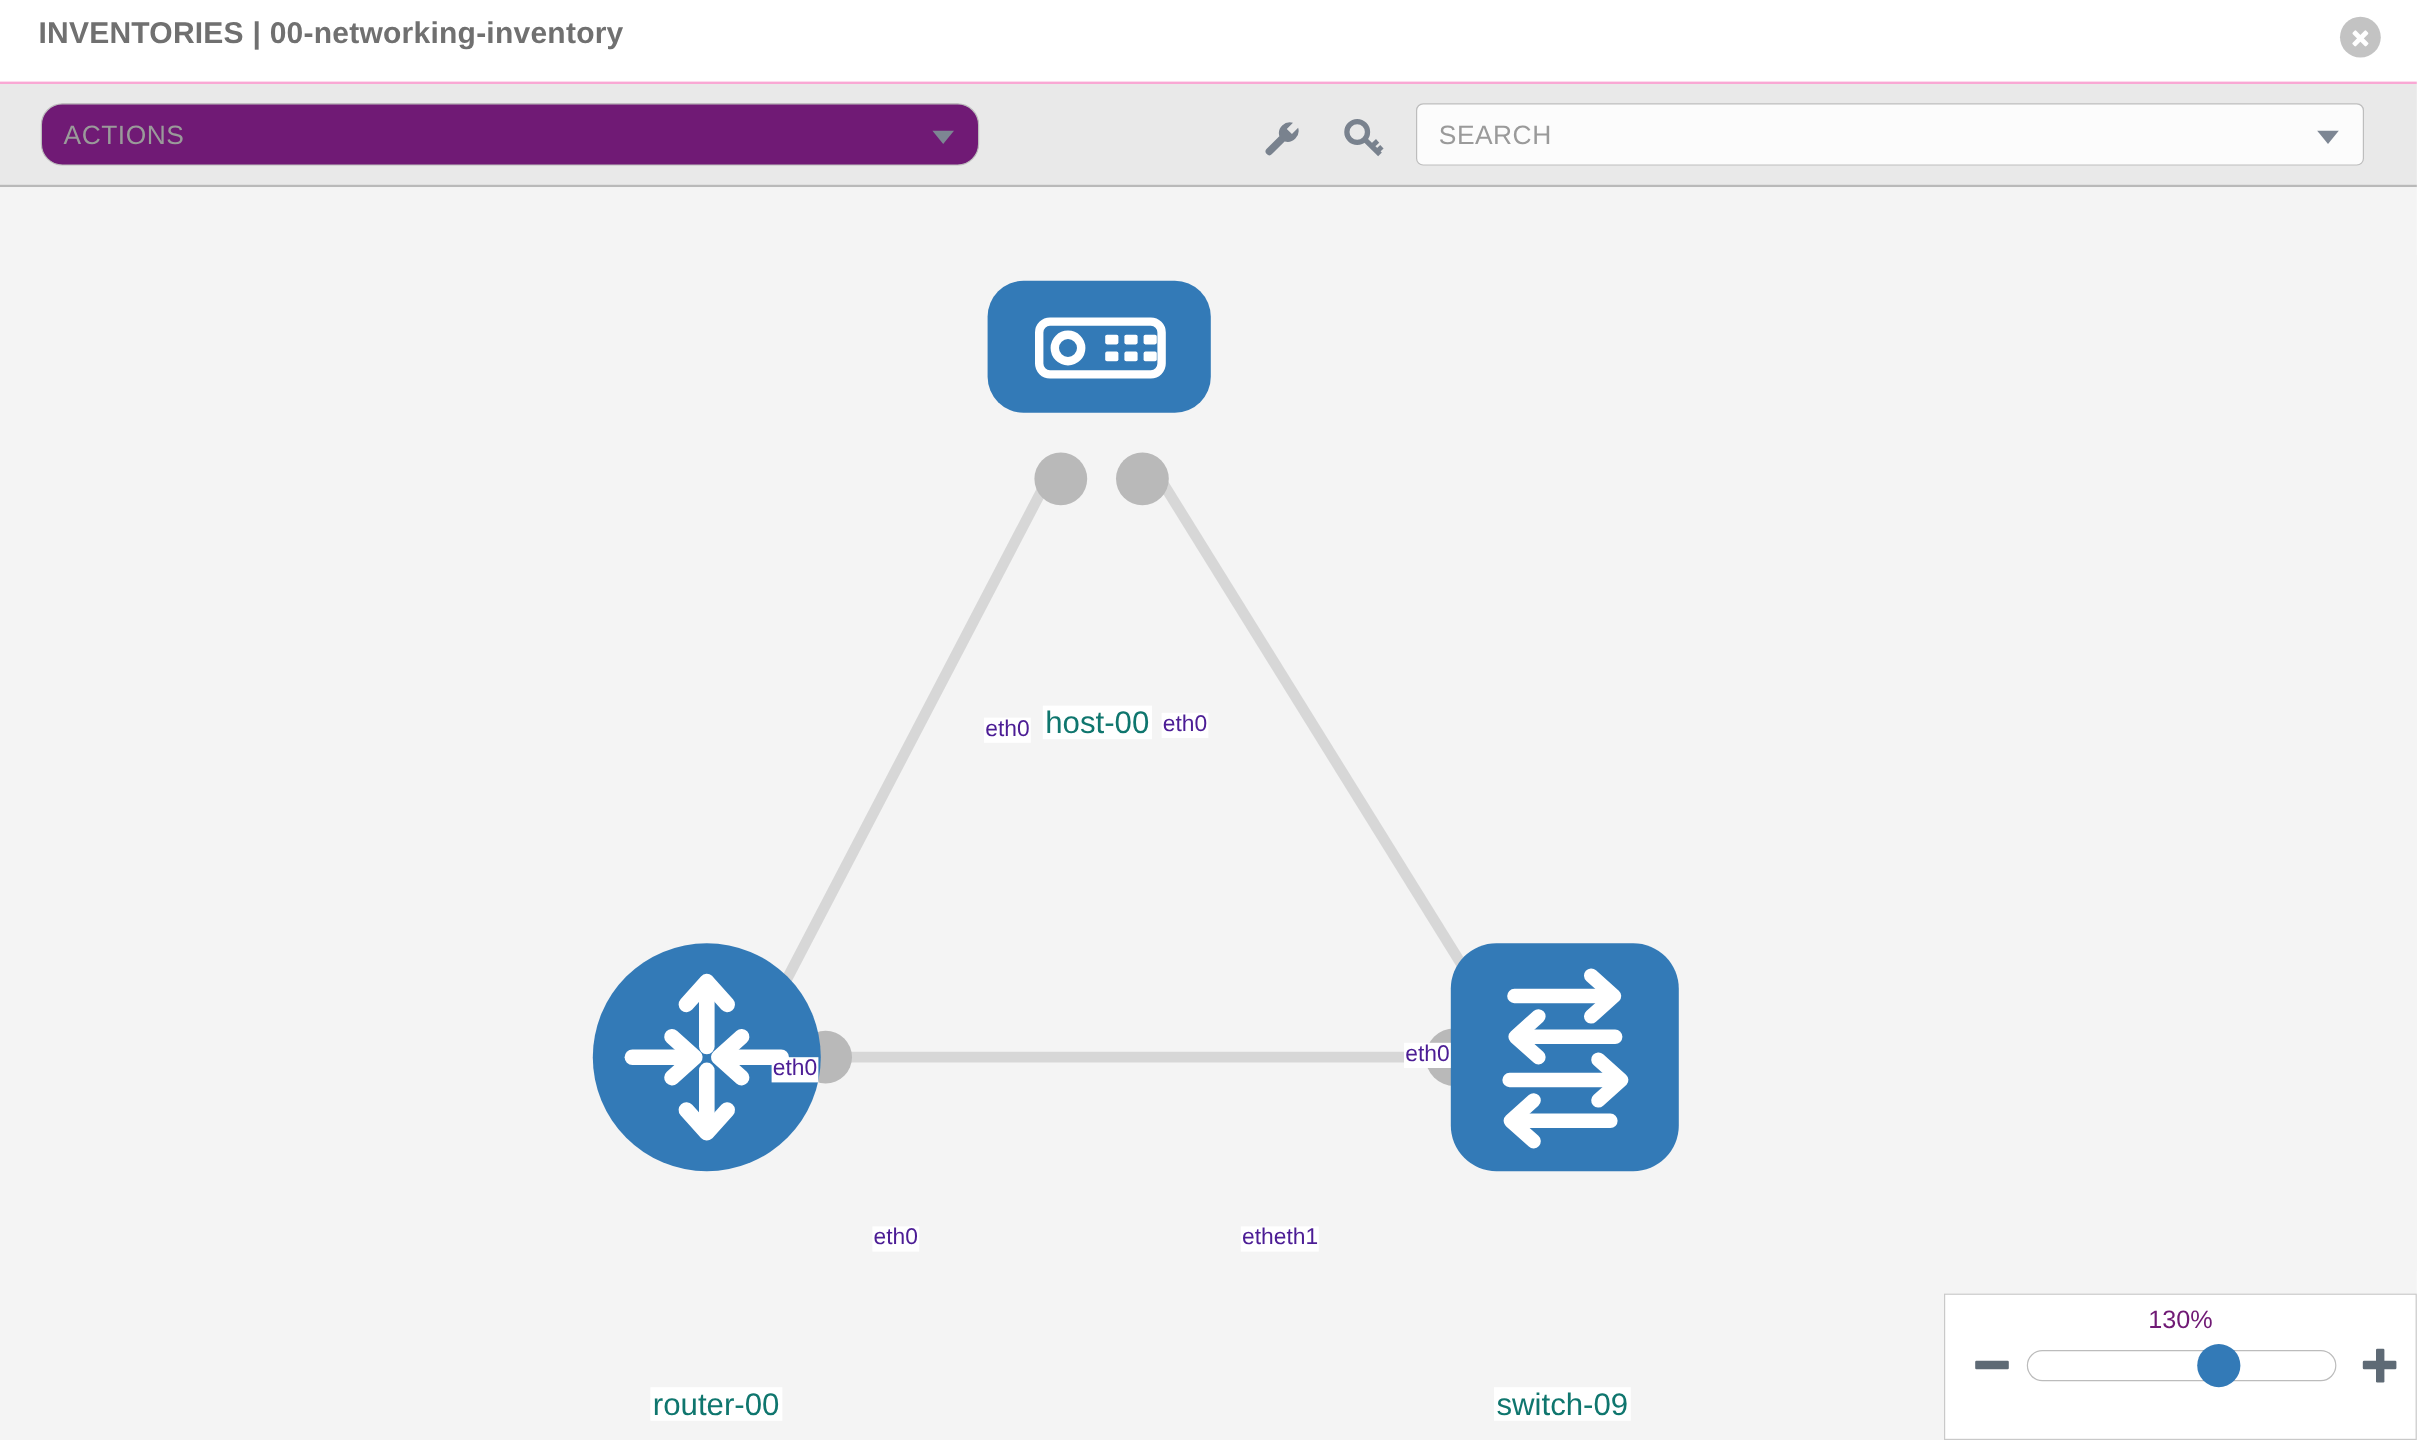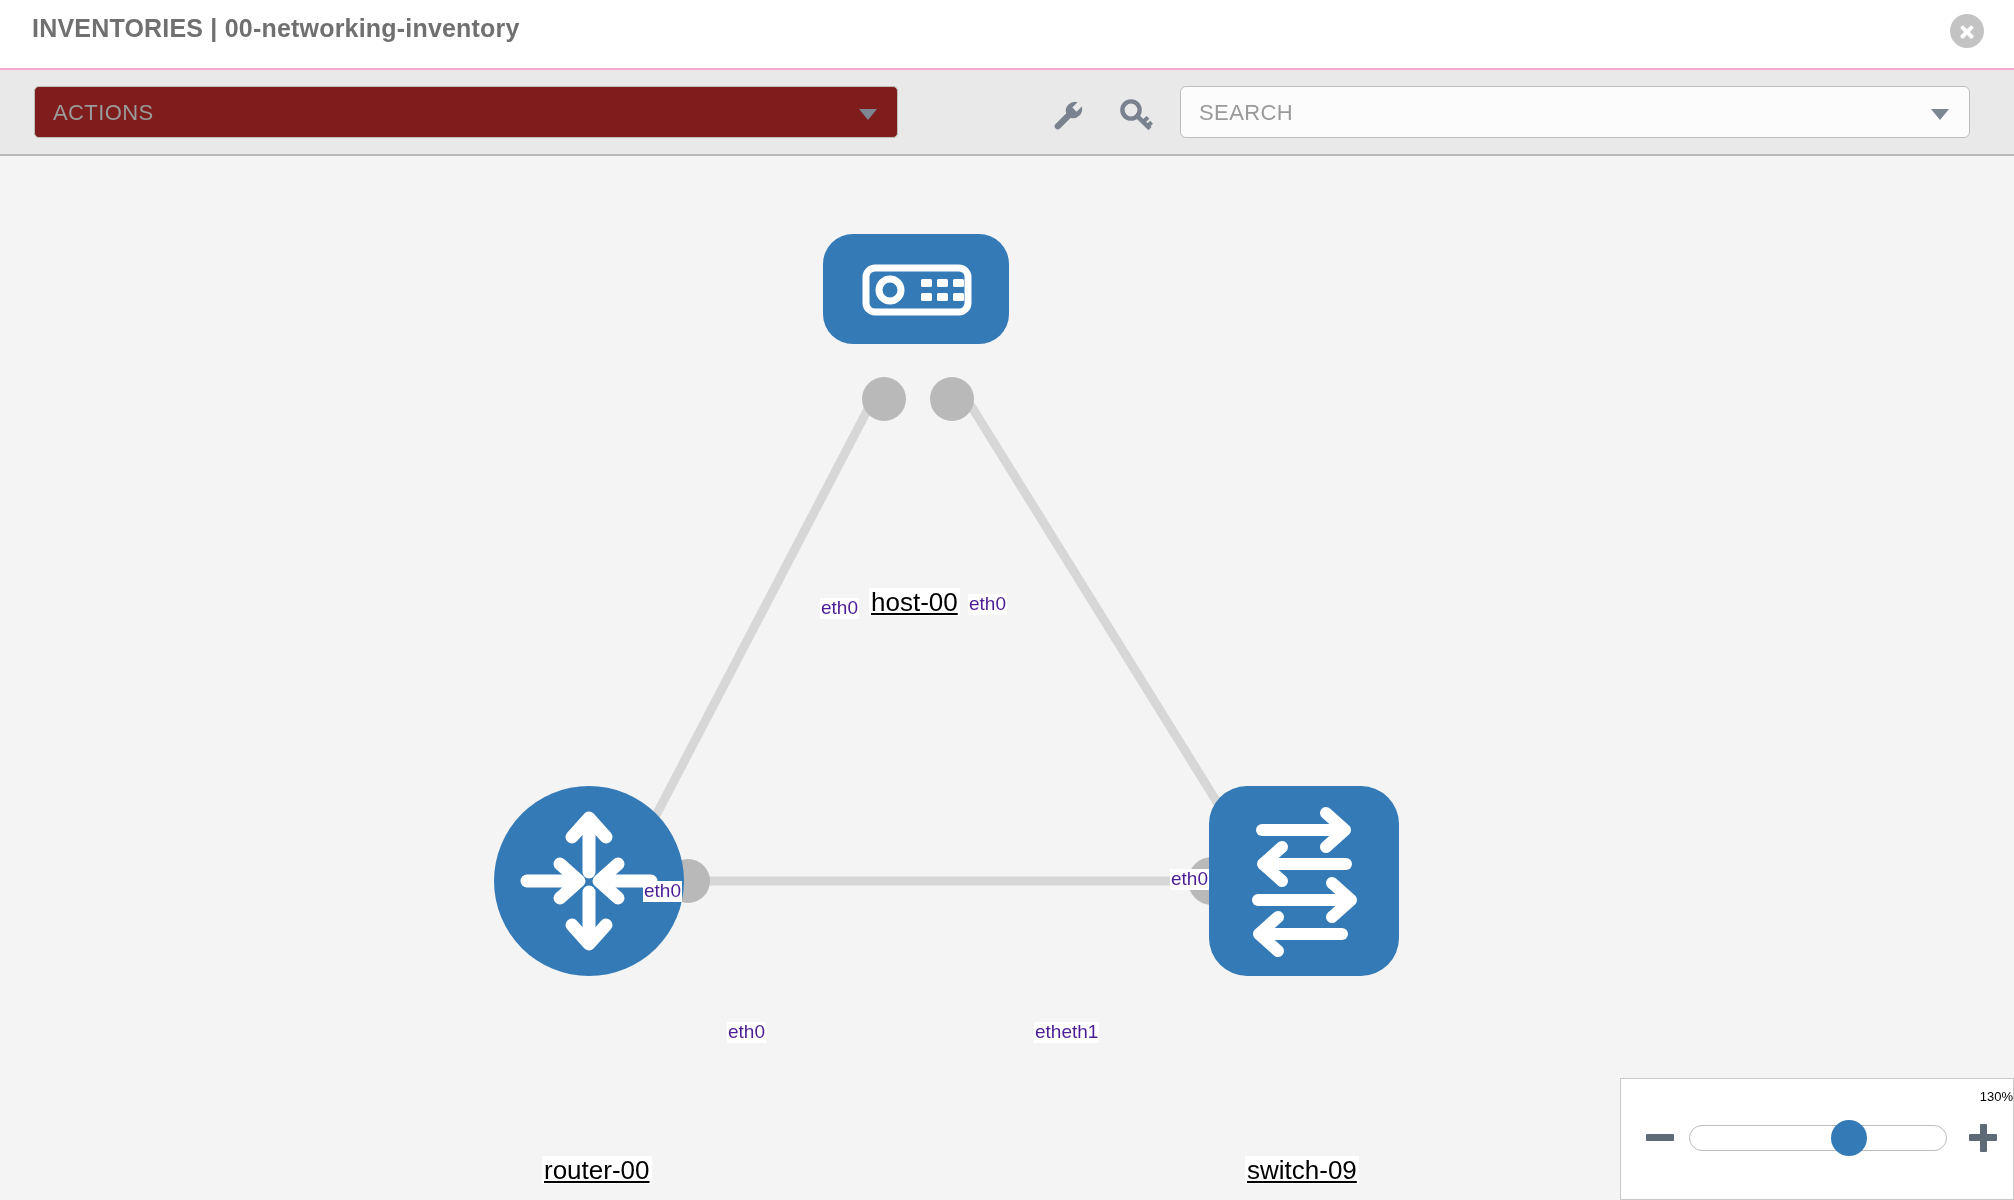--- a/index.html
+++ b/index.html
@@ -63,25 +63,25 @@
     top: 70px; left: 0;
     width: 2014px;
     height: 86px;
     background: #e9e9e9;
     border-bottom: 2px solid #b9b9b9;
   }
   .actions-select {
     position: absolute;
     left: 34px;
     top: 16px;
-    width: 864px;
+    width: 782px;
     height: 52px;
-    background: #7f1d1d;
+    background: #701a75;
     border: 1.5px solid #bdbdbd;
-    border-radius: 5px;
+    border-radius: 18px;
   }
   .actions-select .sel-label {
     position: absolute;
     left: 18px;
     top: 13px;
     font-size: 22px;
     color: #9a9a9a;
     letter-spacing: 0.4px;
   }
   .caret {
@@ -138,26 +138,25 @@
     top: 0; left: 0;
     width: 2014px;
     height: 1044px;
     display: block;
   }
 
   
   .node-label {
     position: absolute;
     font-size: 26px;
-    color: #000000;
+    color: #0f766e;
     background: #ffffff;
     white-space: nowrap;
     line-height: 1.08;
     padding: 0 2px;
-    text-decoration: underline;
   }
   .iface-label {
     position: absolute;
     font-size: 19px;
     color: #4c1d95;
     background: #ffffff;
     white-space: nowrap;
     line-height: 1.08;
     padding: 0 1px;
   }
@@ -170,23 +169,23 @@
     width: 394px;
     height: 122px;
     background: #ffffff;
     border: 1.5px solid #c9c9c9;
   }
   .zoom-value {
     position: absolute;
     top: 10px;
     left: 0;
     width: 100%;
-    text-align: right;
-    font-size: 13px;
-    color: #000000;
+    text-align: center;
+    font-size: 21px;
+    color: #701a75;
   }
   .zoom-minus, .zoom-plus {
     position: absolute;
     top: 44px;
     width: 28px;
     height: 28px;
     cursor: pointer;
   }
   .zoom-minus { left: 25px; }
   .zoom-plus  { right: 16px; }

